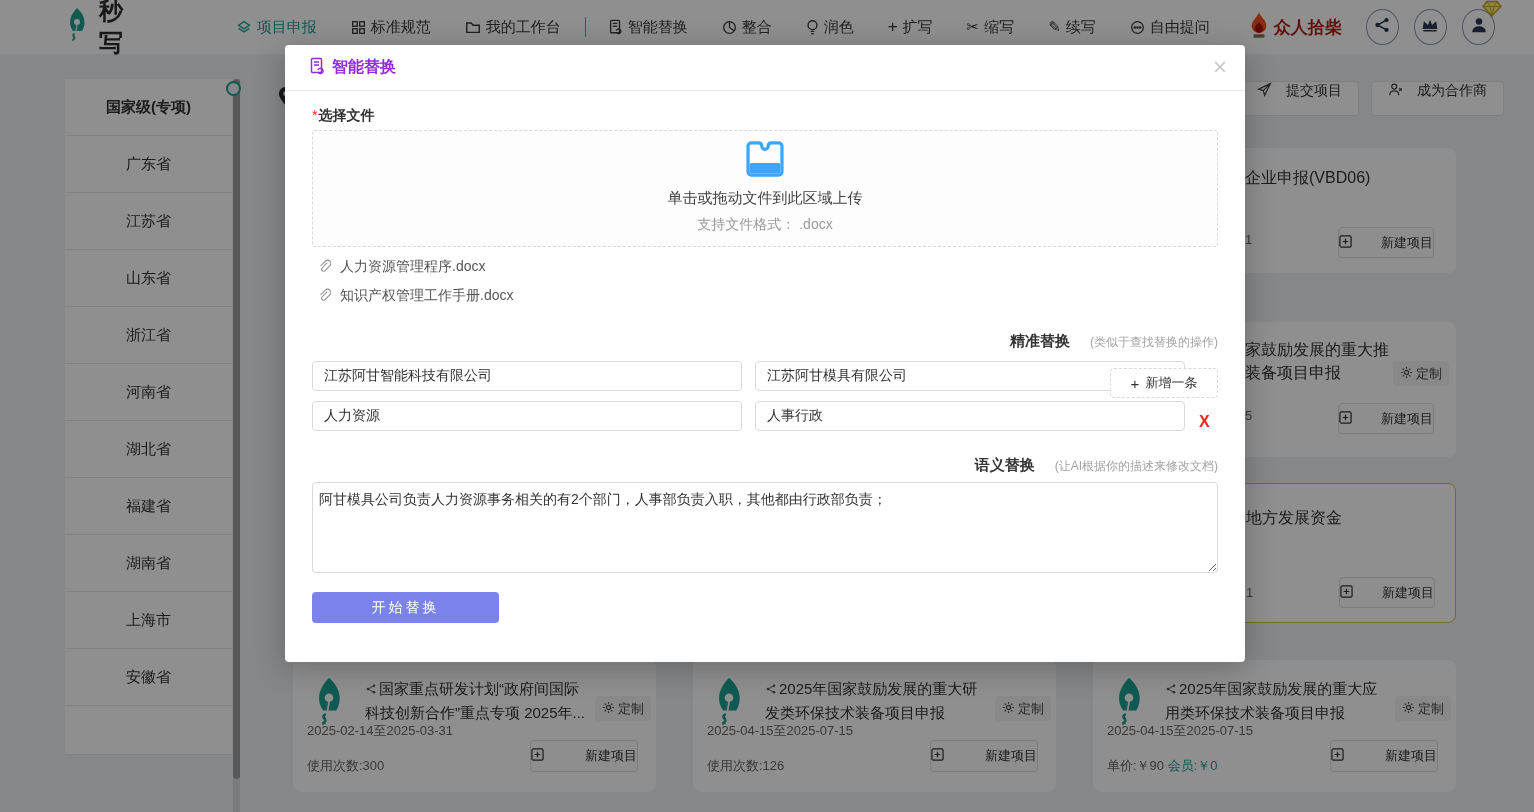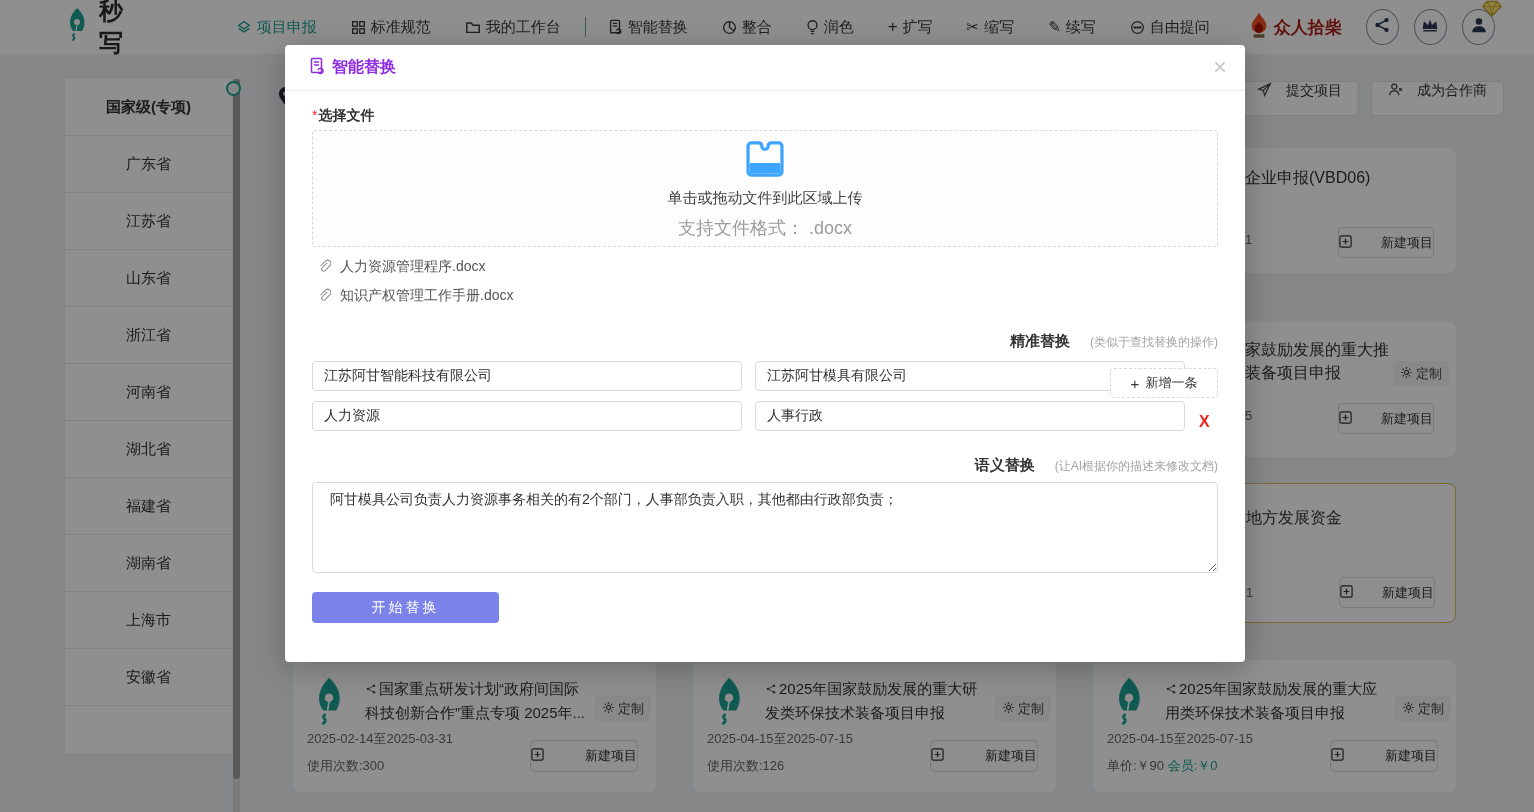--- a/index.html
+++ b/index.html
@@ -35,56 +35,56 @@
   .card { position:absolute; background:#fff; border-radius:8px; z-index:1; }
   .card.highlight { border:1px solid #d6bb54; }
   .rc-title { position:absolute; font-size:16px; color:#333; white-space:nowrap; }
   .rc-meta { position:absolute; font-size:13px; color:#666; white-space:nowrap; }
   .new-btn { position:absolute; width:96px; height:31px; border:1px solid #ddd; border-radius:4px; background:#fdfdfd; display:flex; align-items:center; justify-content:space-between; gap:7px; font-size:13px; color:#333; cursor:pointer; }
   .custom-pill { position:absolute; height:25px; background:#f5f5f5; border-radius:4px; display:flex; align-items:center; gap:3px; padding:0 7px; font-size:13px; color:#444; cursor:pointer; }
 
   .bcard { position:absolute; top:660px; width:363px; height:132px; background:#fff; border-radius:8px; z-index:1; }
   .bcard .pen { position:absolute; left:16px; top:16px; }
   .bcard .btitle { position:absolute; left:72px; top:17px; width:228px; font-size:15px; color:#333; line-height:23px; }
-  .bcard .bdate { position:absolute; left:14px; top:70px; font-size:13px; color:#666; white-space:nowrap; }
+  .bcard .bdate { position:absolute; left:14px; top:62px; font-size:13px; color:#666; white-space:nowrap; }
   .bcard .busage { position:absolute; left:14px; top:97px; font-size:13px; color:#666; white-space:nowrap; }
   .member-price { color:#1fa193; }
   .share-mini { display:inline-block; vertical-align:-1px; margin-right:2px; }
 
   
   .overlay { position:absolute; inset:0; background:rgba(0,0,0,0.44); z-index:5; }
   .modal { position:absolute; left:285px; top:45px; width:960px; height:617px; background:#fff; border-radius:4px; z-index:10; box-shadow:0 6px 30px rgba(0,0,0,0.25); }
   .modal-header { height:46px; display:flex; align-items:center; padding:0 24px; border-bottom:1px solid #ececec; position:relative; }
   .modal-title { display:flex; align-items:center; gap:7px; font-size:16px; font-weight:bold; color:#8f2be0; }
   .modal-close { position:absolute; right:18px; top:10px; font-size:24px; color:#c9c9c9; cursor:pointer; line-height:1; font-weight:normal; }
   .modal-body { padding:16px 27px 0 27px; position:relative; }
 
   .field-label { font-size:14px; font-weight:bold; color:#333; margin-bottom:5px; }
   .req { color:#f0271c; margin-right:1px; font-weight:normal; }
   .dropzone { width:906px; height:117px; border:1px dashed #d9d9d9; border-radius:2px; background:#fdfdfd; text-align:center; cursor:pointer; }
   .dropzone .dz-icon { margin-top:10px; }
   .dz-text { font-size:15px; color:#404040; margin-top:8px; }
-  .dz-hint { font-size:18px; color:#9b9b9b; margin-top:8px; }
+  .dz-hint { font-size:14px; color:#9b9b9b; margin-top:8px; }
 
   .file-row { display:flex; align-items:center; gap:9px; font-size:14px; color:#555; margin-top:11px; margin-left:5px; cursor:pointer; }
   .file-row:first-of-type { margin-top:13px; }
 
   .section-head { display:flex; align-items:baseline; gap:20px; margin-top:27px;justify-content:flex-end; }
   .section-title { font-size:15px; font-weight:bold; color:#333; }
   .section-hint { font-size:12px; color:#a3a3a3; }
   .add-btn { position:absolute; right:27px; top:277px; width:108px; height:30px; border:1px dashed #d9d9d9; border-radius:4px; background:#fff; display:flex; align-items:center; justify-content:center; gap:6px; font-size:13px; color:#333; cursor:pointer; }
   .add-plus { font-size:15px; color:#333; }
 
   .pair-row { display:flex; align-items:flex-end; margin-top:10px; }
   .pair-row input { width:430px; height:30px; border:1px solid #d9d9d9; border-radius:4px; padding:0 11px; font-size:14px; color:#333; font-family:"Liberation Sans","DejaVu Sans",sans-serif; outline:none; background:#fff; }
   .pair-row input + input { margin-left:13px; }
   .del-x { margin-left:14px; color:#f0271c; font-weight:bold; font-size:16px; cursor:pointer; }
 
   .sem-head { margin-top:25px; }
-  textarea.sem { width:906px; height:91px; border:1px solid #d9d9d9; border-radius:4px; margin-top:7px; padding:8px 17px; font-size:14px; color:#333; font-family:"Liberation Sans","DejaVu Sans",sans-serif; resize:vertical; outline:none; }
+  textarea.sem { width:906px; height:91px; border:1px solid #d9d9d9; border-radius:4px; margin-top:7px; padding:8px 6px; font-size:14px; color:#333; font-family:"Liberation Sans","DejaVu Sans",sans-serif; resize:vertical; outline:none; }
   .submit-btn { margin-top:15px; width:187px; height:31px; background:#7b83eb; border:none; border-radius:4px; color:#fff; font-size:14px; letter-spacing:3px; cursor:pointer; font-family:"Liberation Sans","DejaVu Sans",sans-serif; }
 </style>
 </head>
 <body>
 
 <div id="stage">
 
   <div class="navbar">
     <div class="logo">
       <span>

